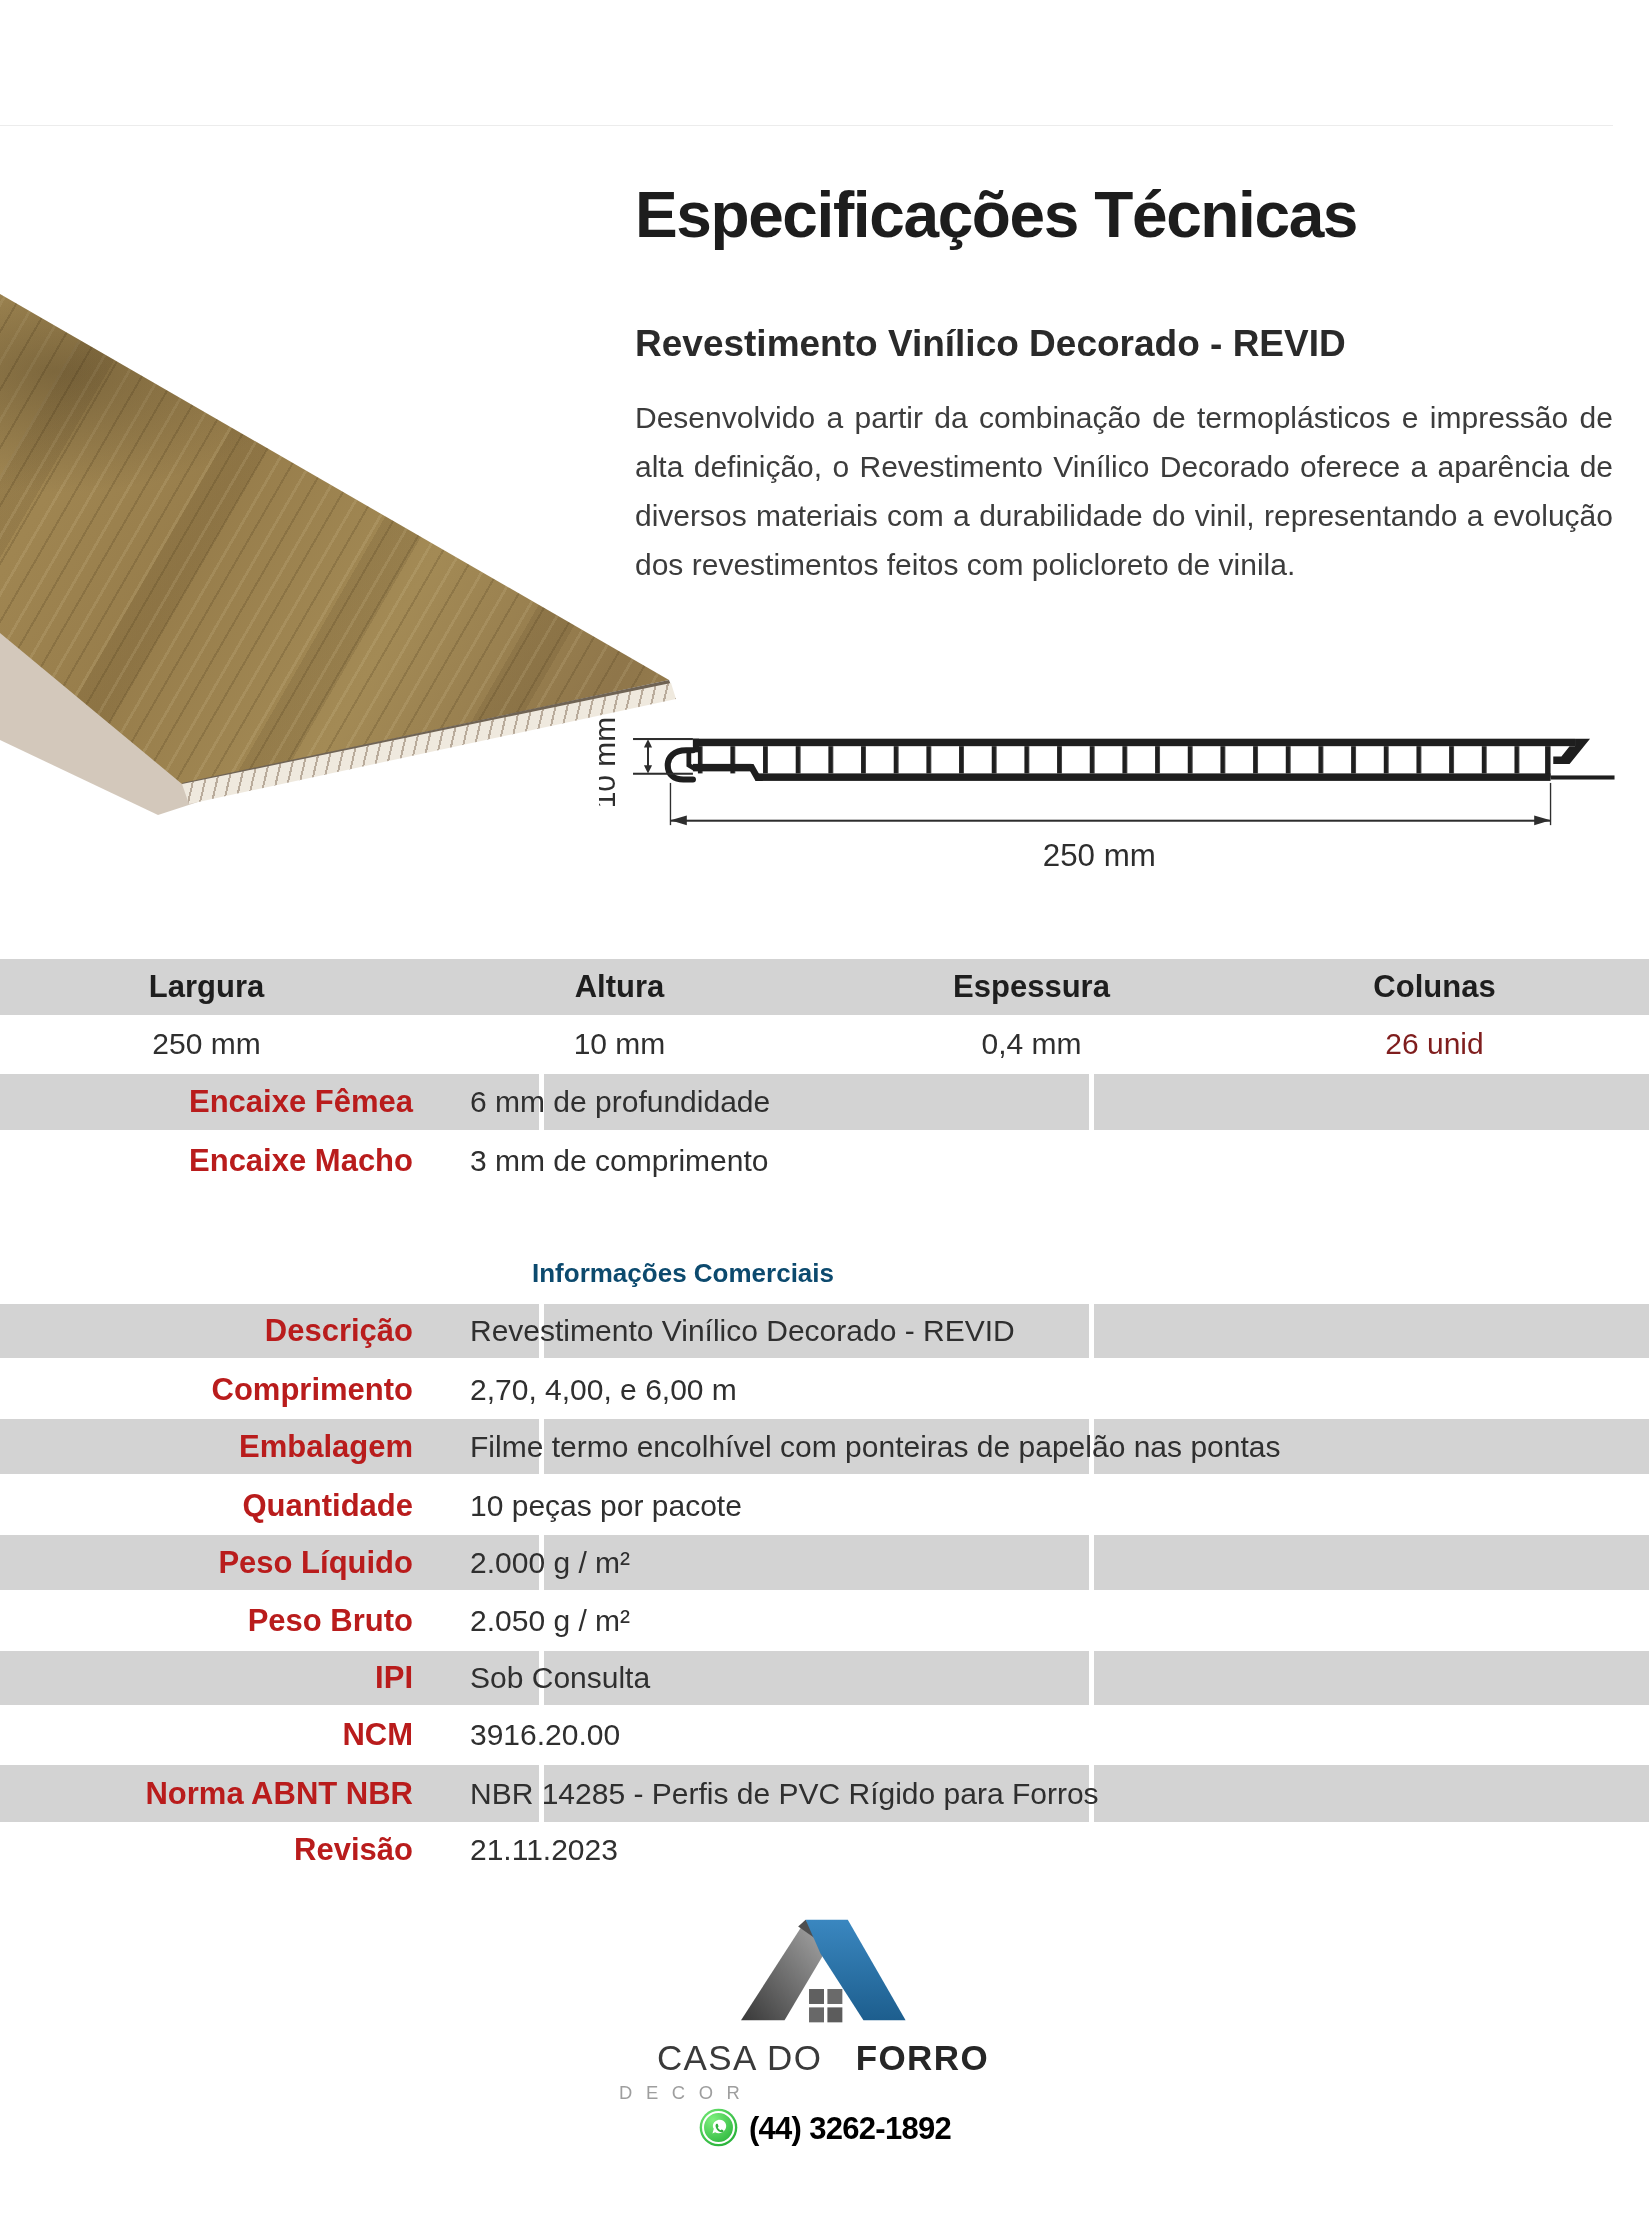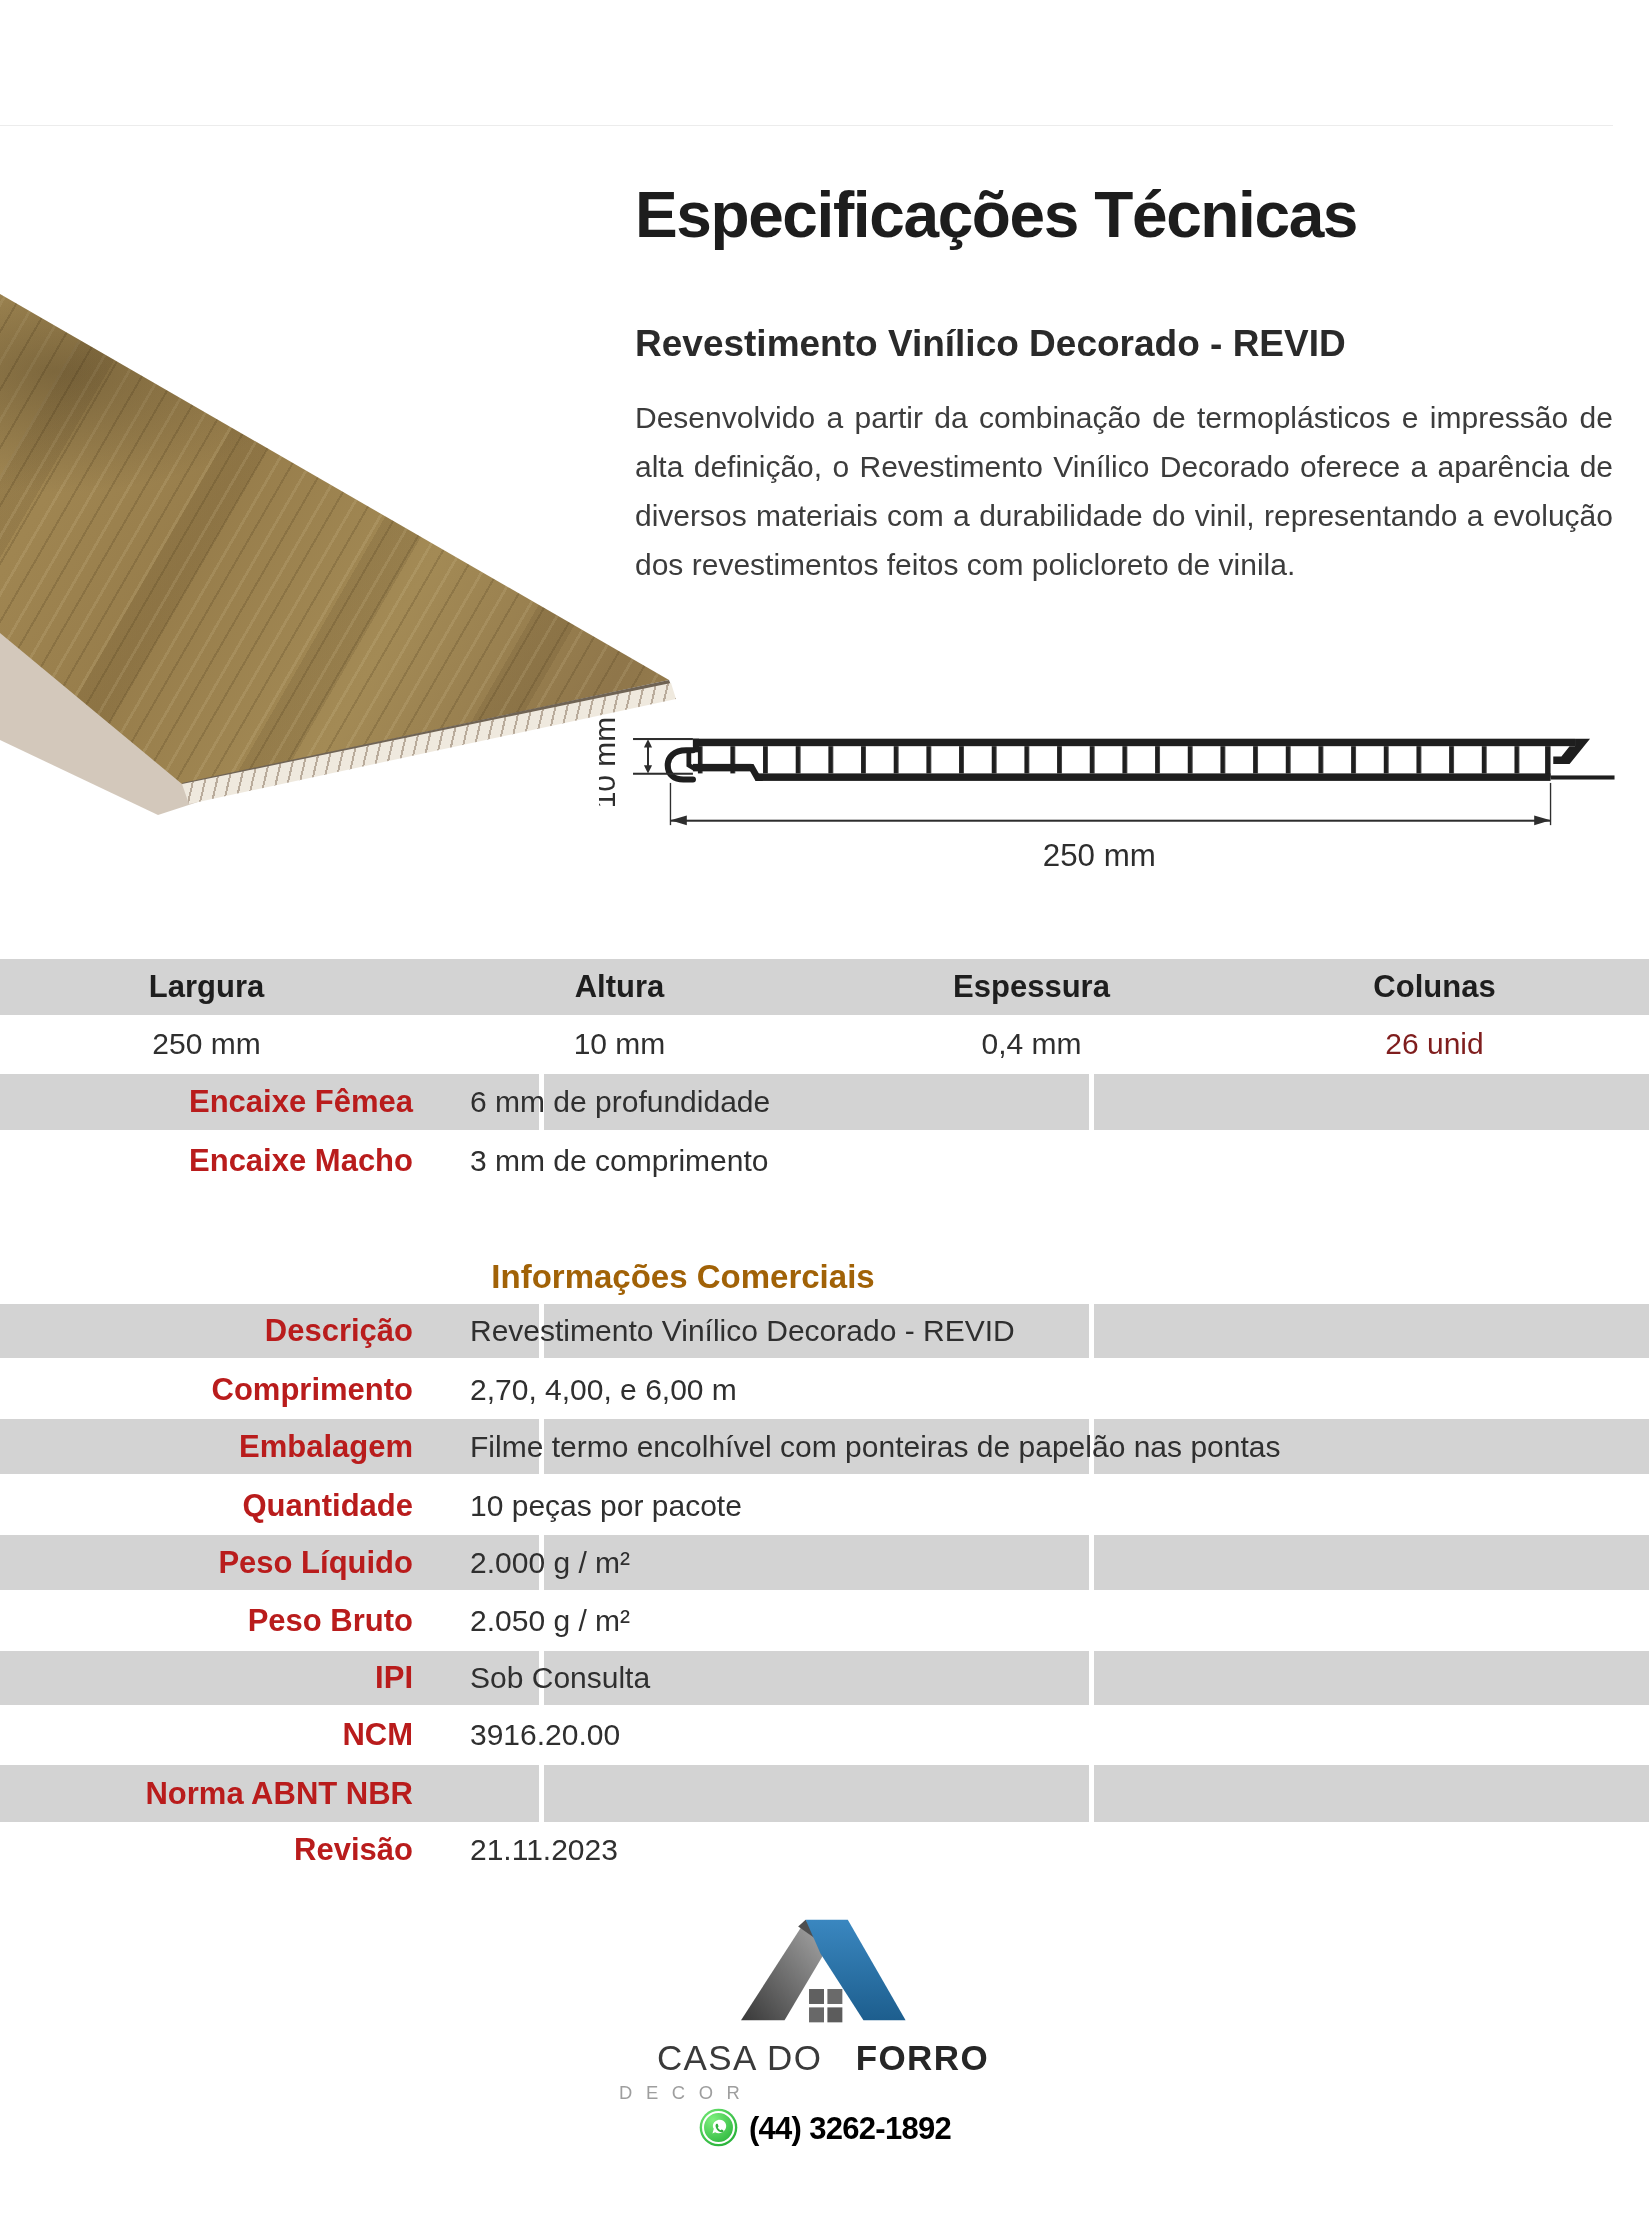--- a/index.html
+++ b/index.html
@@ -43,21 +43,21 @@
   
   .band{left:0;width:1641px;background:#d3d3d3;padding-left:48px;}
   .rowflex{display:flex;align-items:center;}
   .cell-label{position:absolute;left:0;width:413px;text-align:right;
               font-size:31px;font-weight:700;color:#b91c1c;}
   .cell-value{position:absolute;left:470px;width:1157px;font-size:30px;font-weight:300;color:#2f2f2f;}
   .col-center{position:absolute;width:413px;text-align:center;}
   .sep{position:absolute;top:0;width:5.4px;height:100%;background:#ffffff;}
   .sep-a{left:539px;} .sep-b{left:1089px;}
   #info-heading{left:0;top:1258px;width:1366px;text-align:center;
-                font-size:33px;font-weight:700;color:#a16207;}
+                font-size:26px;font-weight:700;color:#0c4a6e;}
 
   
   #brand-line{left:0;top:2038px;width:1646px;text-align:center;font-size:35px;
               letter-spacing:1.4px;color:#3a3a3a;}
   #brand-line .bold{font-weight:800;color:#262626;}
   #brand-sub{left:0;top:2082px;width:1359px;text-align:center;font-size:18.4px;
              letter-spacing:13.6px;color:#9e9e9e;font-weight:400;text-indent:13.6px;}
   #phone-row{left:0;top:2108px;width:1650px;display:flex;justify-content:center;
              align-items:flex-end;gap:11px;}
   #phone-number{font-size:31px;font-weight:800;color:#000;letter-spacing:-0.7px;}
@@ -176,20 +176,21 @@
     <span class="cell-value">Sob Consulta</span>
   </div>
   <div class="abs rowflex" style="left:0;top:1705px;width:1641px;height:59px;">
     <span class="cell-label">NCM</span>
     <span class="cell-value">3916.20.00</span>
   </div>
   <div class="abs band rowflex" style="top:1765px;height:57px;">
     <span class="sep sep-a"></span>
     <span class="sep sep-b"></span>
     <span class="cell-label">Norma ABNT NBR</span>
+    <span class="cell-value">NBR 14285 - Perfis de PVC Rígido para Forros</span>
   </div>
   <div class="abs rowflex" style="left:0;top:1821px;width:1641px;height:58px;">
     <span class="cell-label">Revisão</span>
     <span class="cell-value">21.11.2023</span>
   </div>
 
   <svg class="abs" style="left:722px;top:1918px;width:204px;height:106px;" viewBox="0 0 300 155">
     <defs>
       <linearGradient id="grayLeg" x1="0" y1="1" x2="1" y2="0">
         <stop offset="0" stop-color="#383838"></stop>

